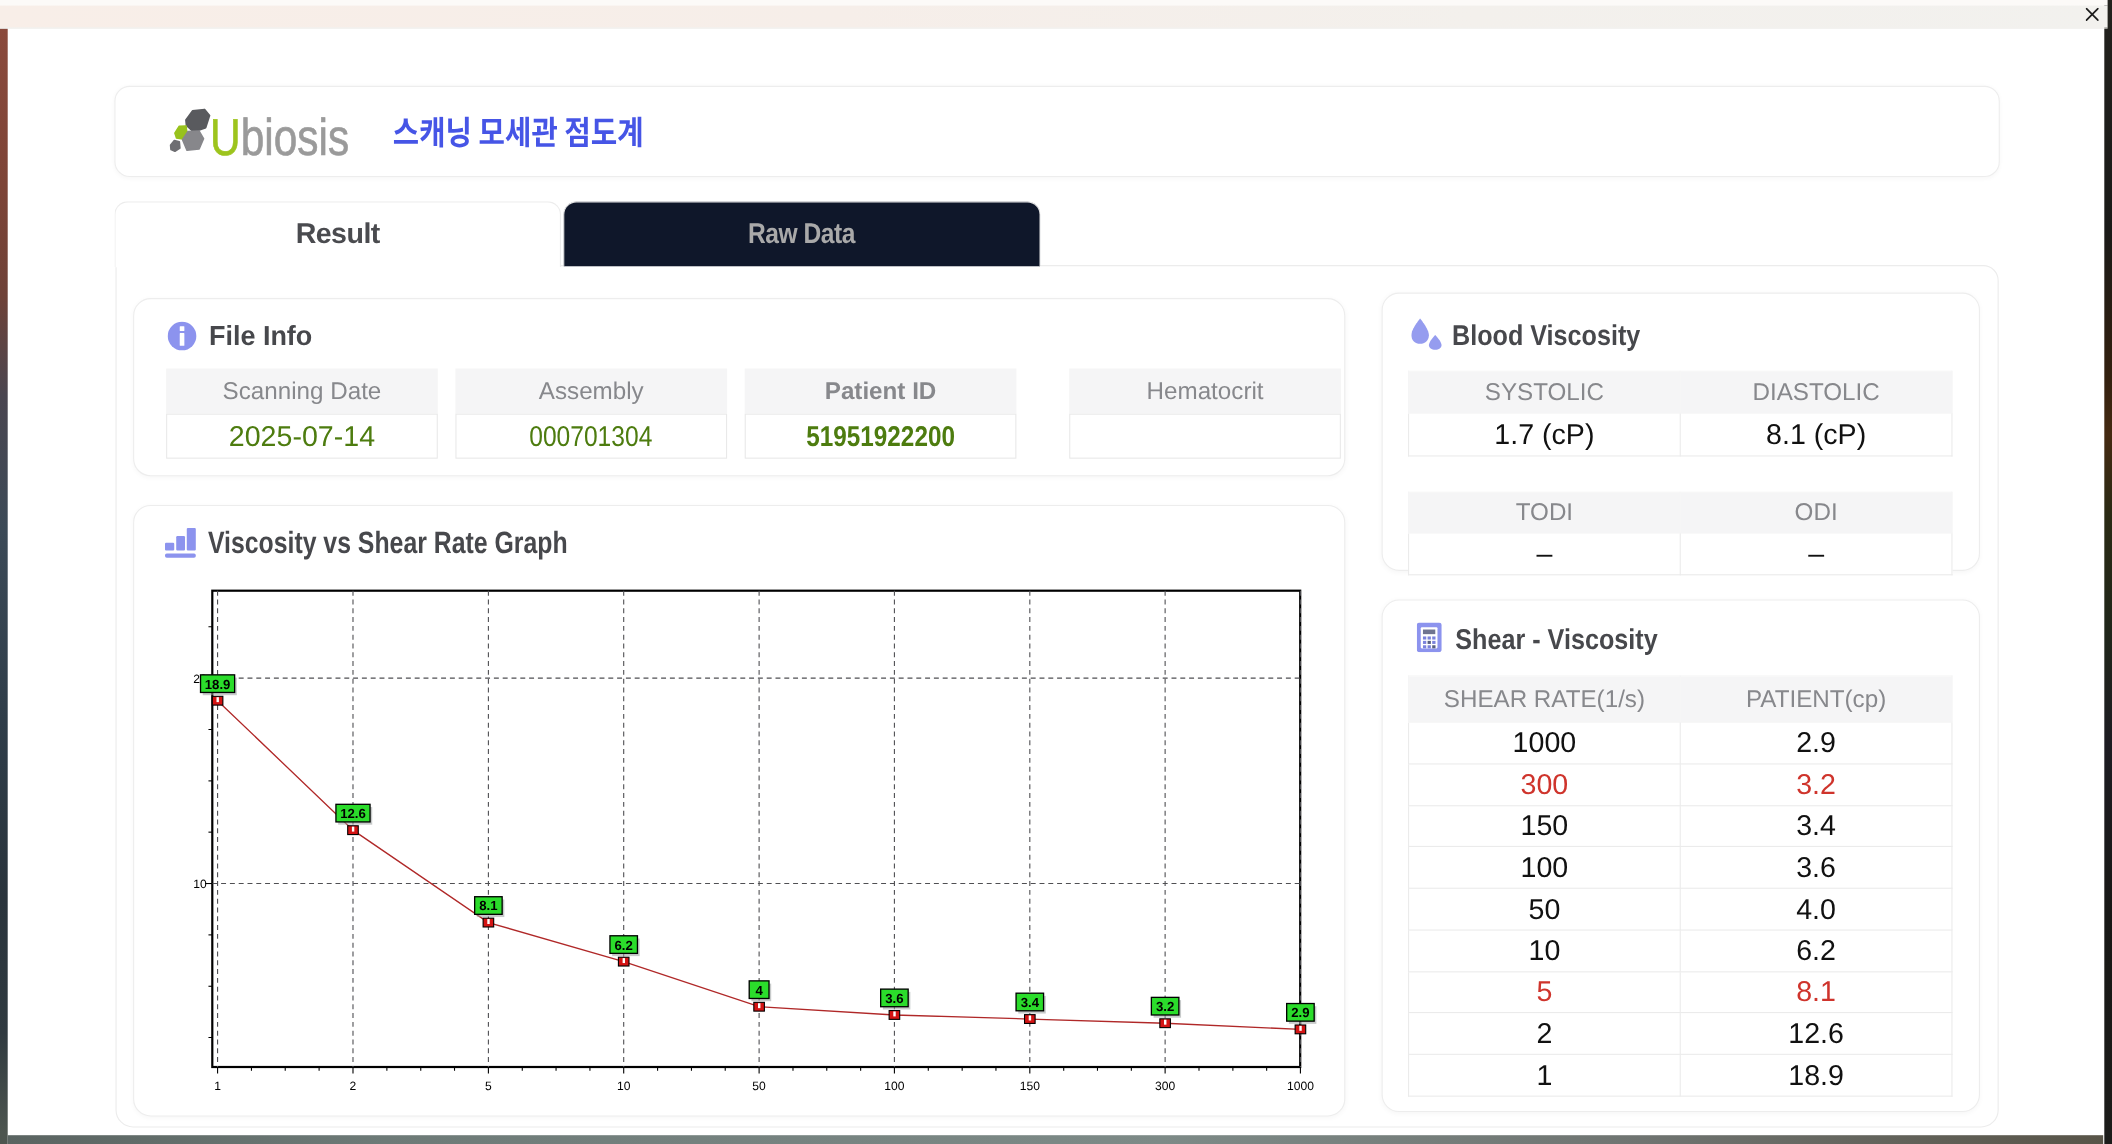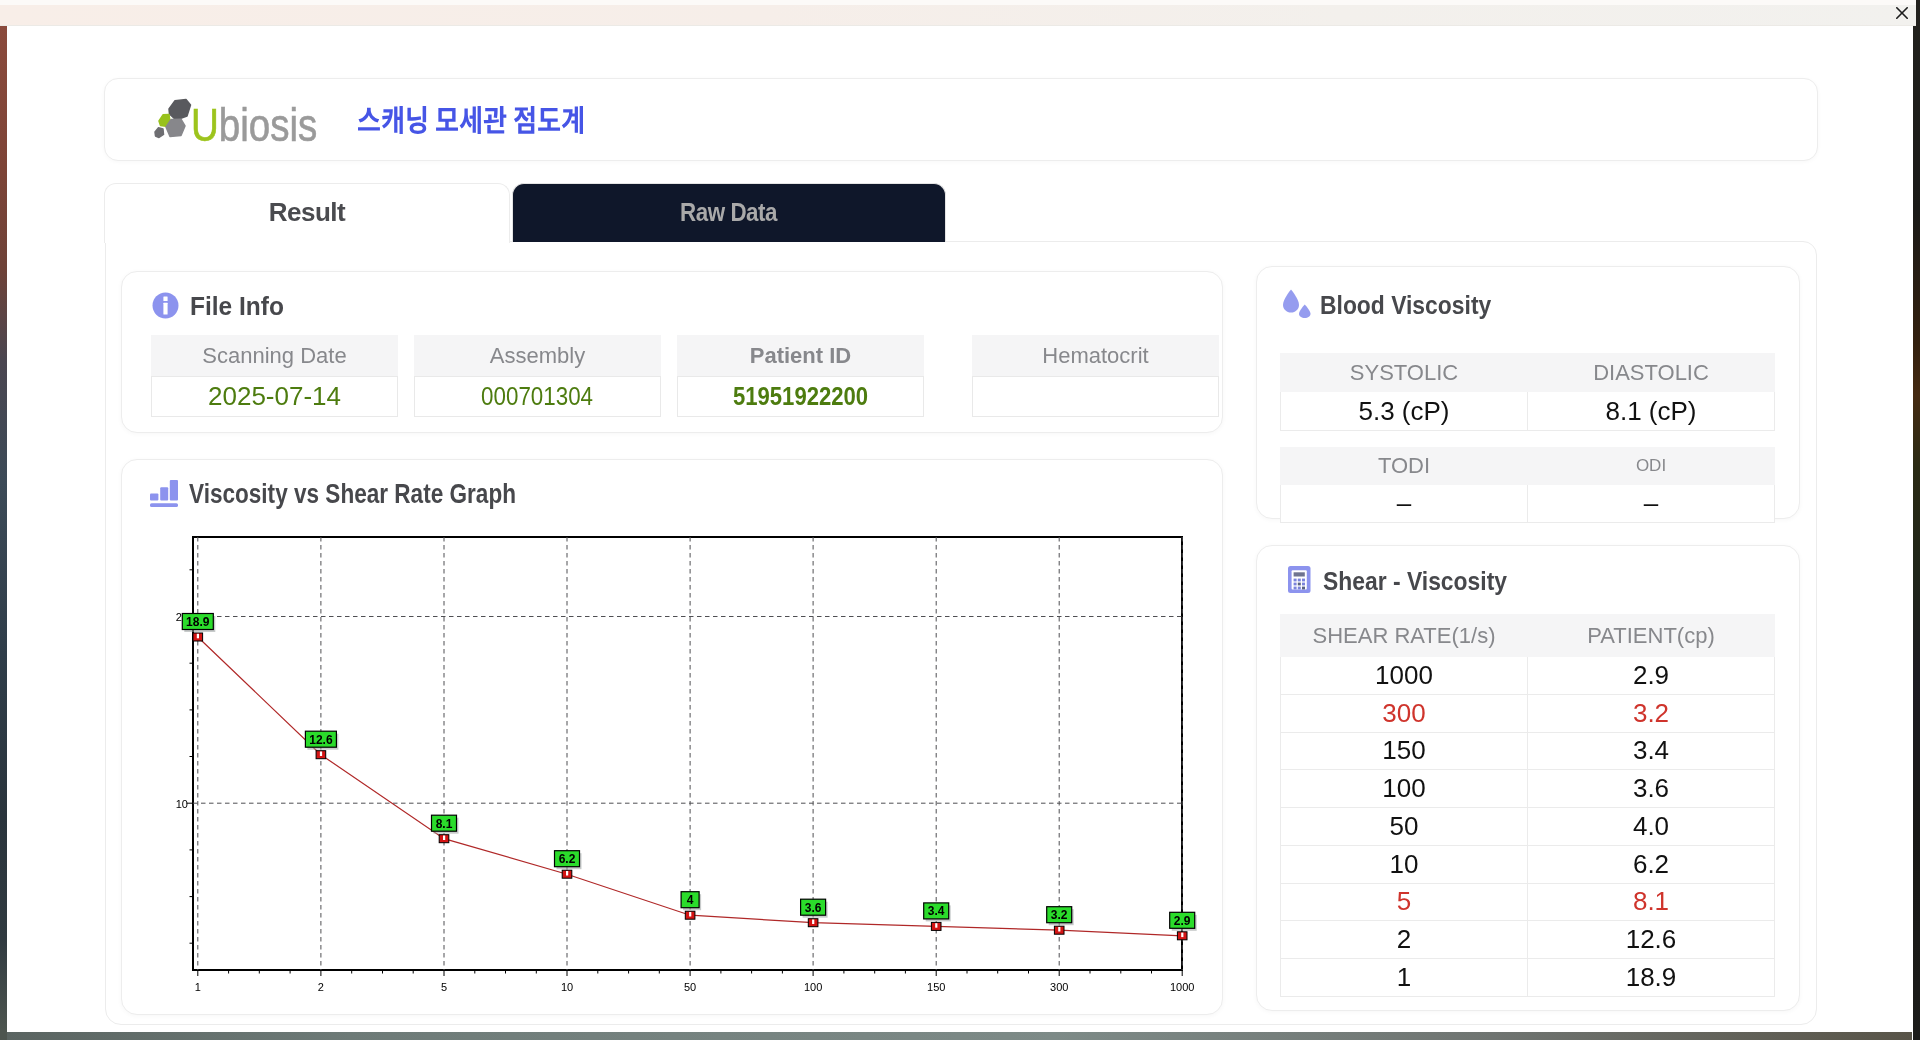--- a/index.html
+++ b/index.html
@@ -253,37 +253,37 @@
     <text x="1022.2" y="399.8">2.9</text>
   </g>
 </svg>
 <div id="bloodcard" class="card abs"></div>
 
 <svg class="abs" style="left:1283px; top:289px;" width="34" height="32" viewBox="0 0 34 32">
   <path d="M8 0.5 C8 0.5 0 10 0 15.7 C0 20.3 3.6 23.5 8 23.5 C12.4 23.5 16 20.3 16 15.7 C16 10 8 0.5 8 0.5 Z" fill="#959cef"></path>
   <path d="M21.75 15.5 C21.75 15.5 16 21.5 16 24.7 C16 27.3 18.5 29 21.75 29 C25 29 27.5 27.3 27.5 24.7 C27.5 21.5 21.75 15.5 21.75 15.5 Z" fill="#959cef"></path>
 </svg>
 <div class="cardtitle abs" style="left:1320px; top:290px; font-size:26px;">Blood Viscosity</div>
-<table class="vt abs" style="left:1280px; top:337px;margin-top:16px;">
+<table class="vt abs" style="left:1280px; top:337px;">
  <tbody>
       <tr>
         <th style="width:247px; height:38px; font-size:22px;">SYSTOLIC</th>
         <th style="width:247px; font-size:22px;">DIASTOLIC</th>
       </tr>
  <tr>
-        <td style="height:39px;">5.3 (cP)</td>
+        <td style="height:39px;">1.7 (cP)</td>
         <td>8.1 (cP)</td>
       </tr>
 </tbody>
   </table>
 <table class="vt abs" style="left:1280px; top:447px;">
  <tbody>
       <tr>
         <th style="width:247px; height:37px; font-size:22px;">TODI</th>
-        <th style="width:247px; font-size:17px;">ODI</th>
+        <th style="width:247px; font-size:22px;">ODI</th>
       </tr>
  <tr>
         <td style="height:37.75px;">–</td>
         <td>–</td>
       </tr>
 </tbody>
   </table>
 <div id="shearcard" class="card abs"></div>
 
 <svg class="abs" style="left:1288px; top:566px;" width="23" height="27" viewBox="0 0 23 27">

